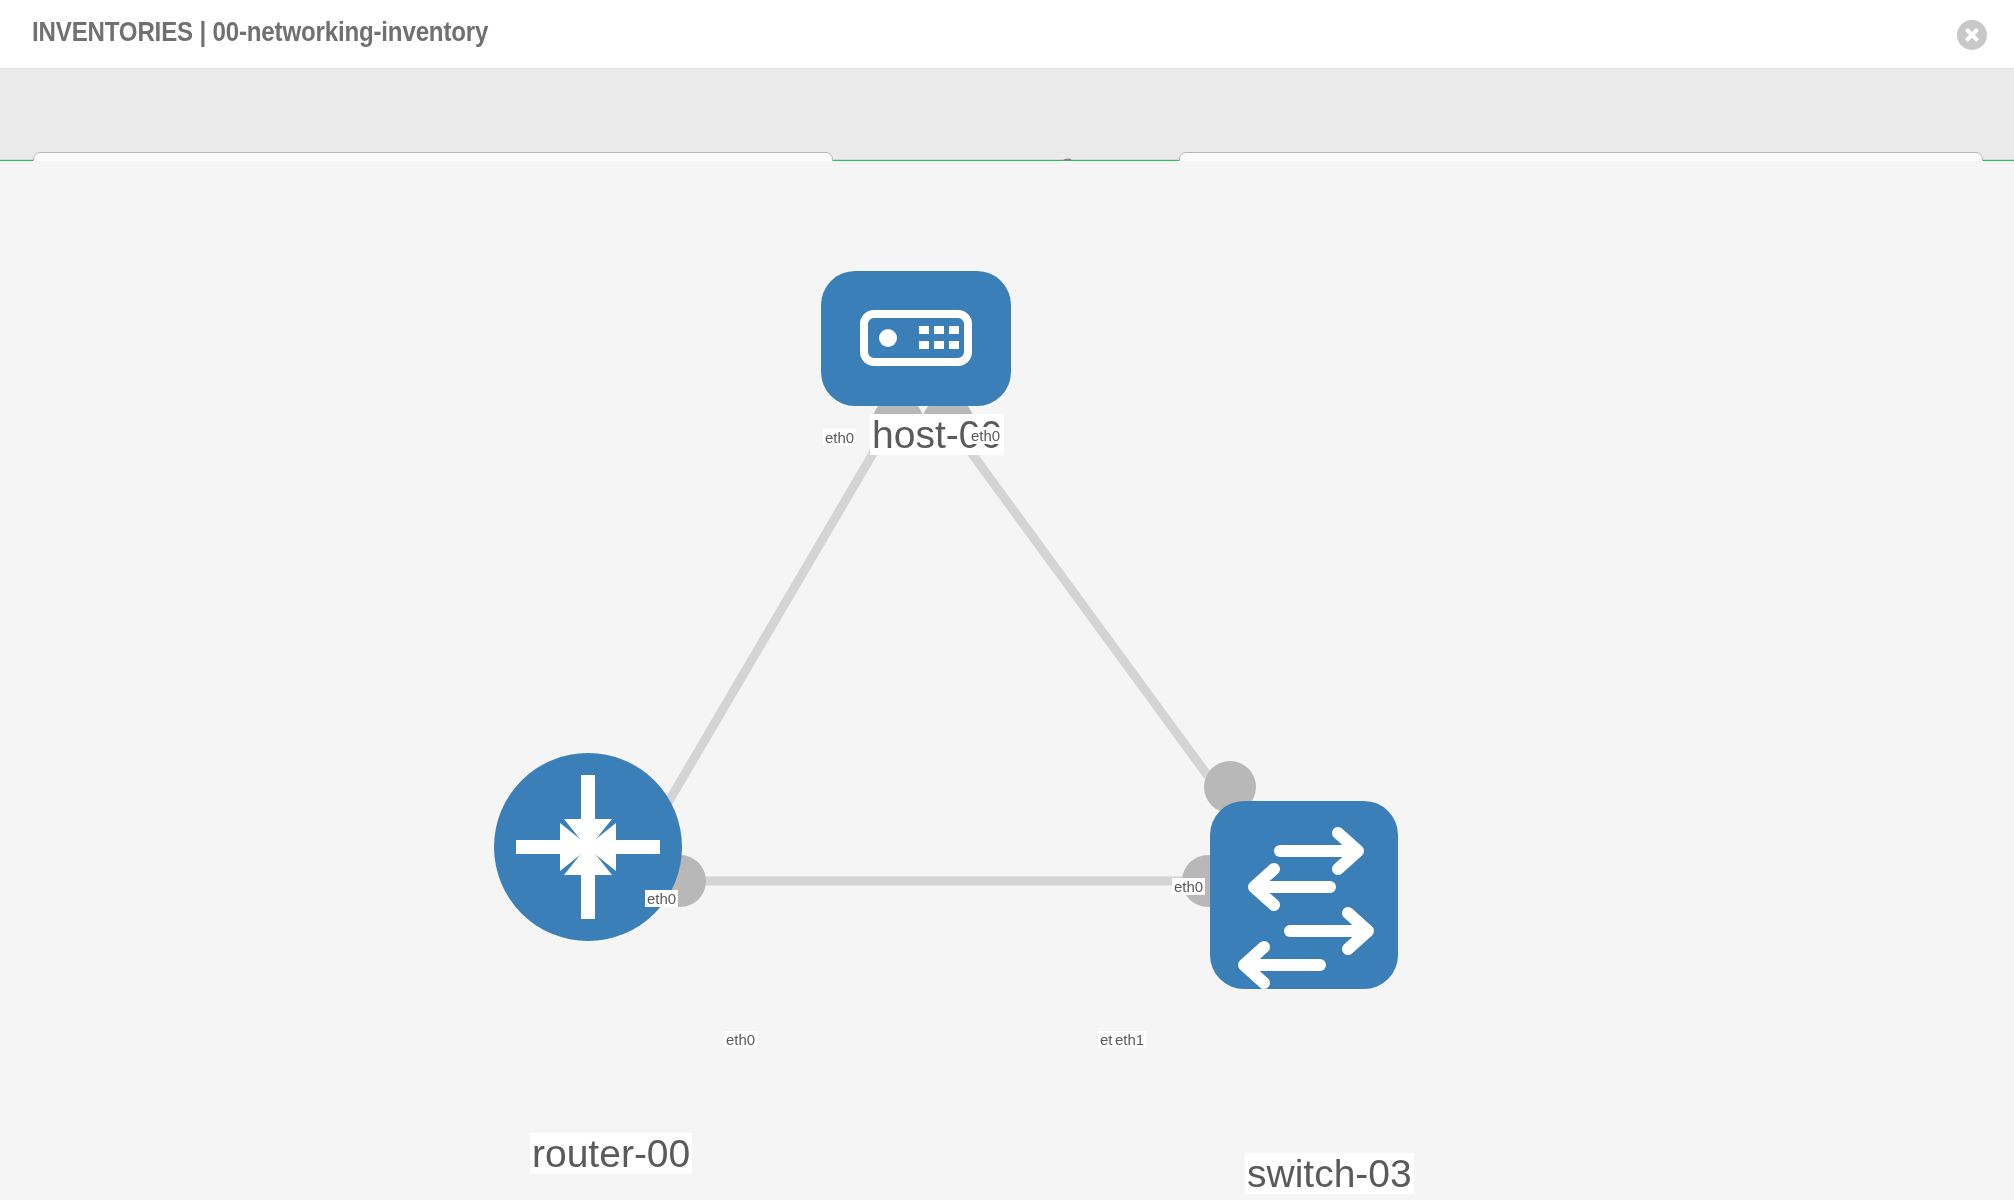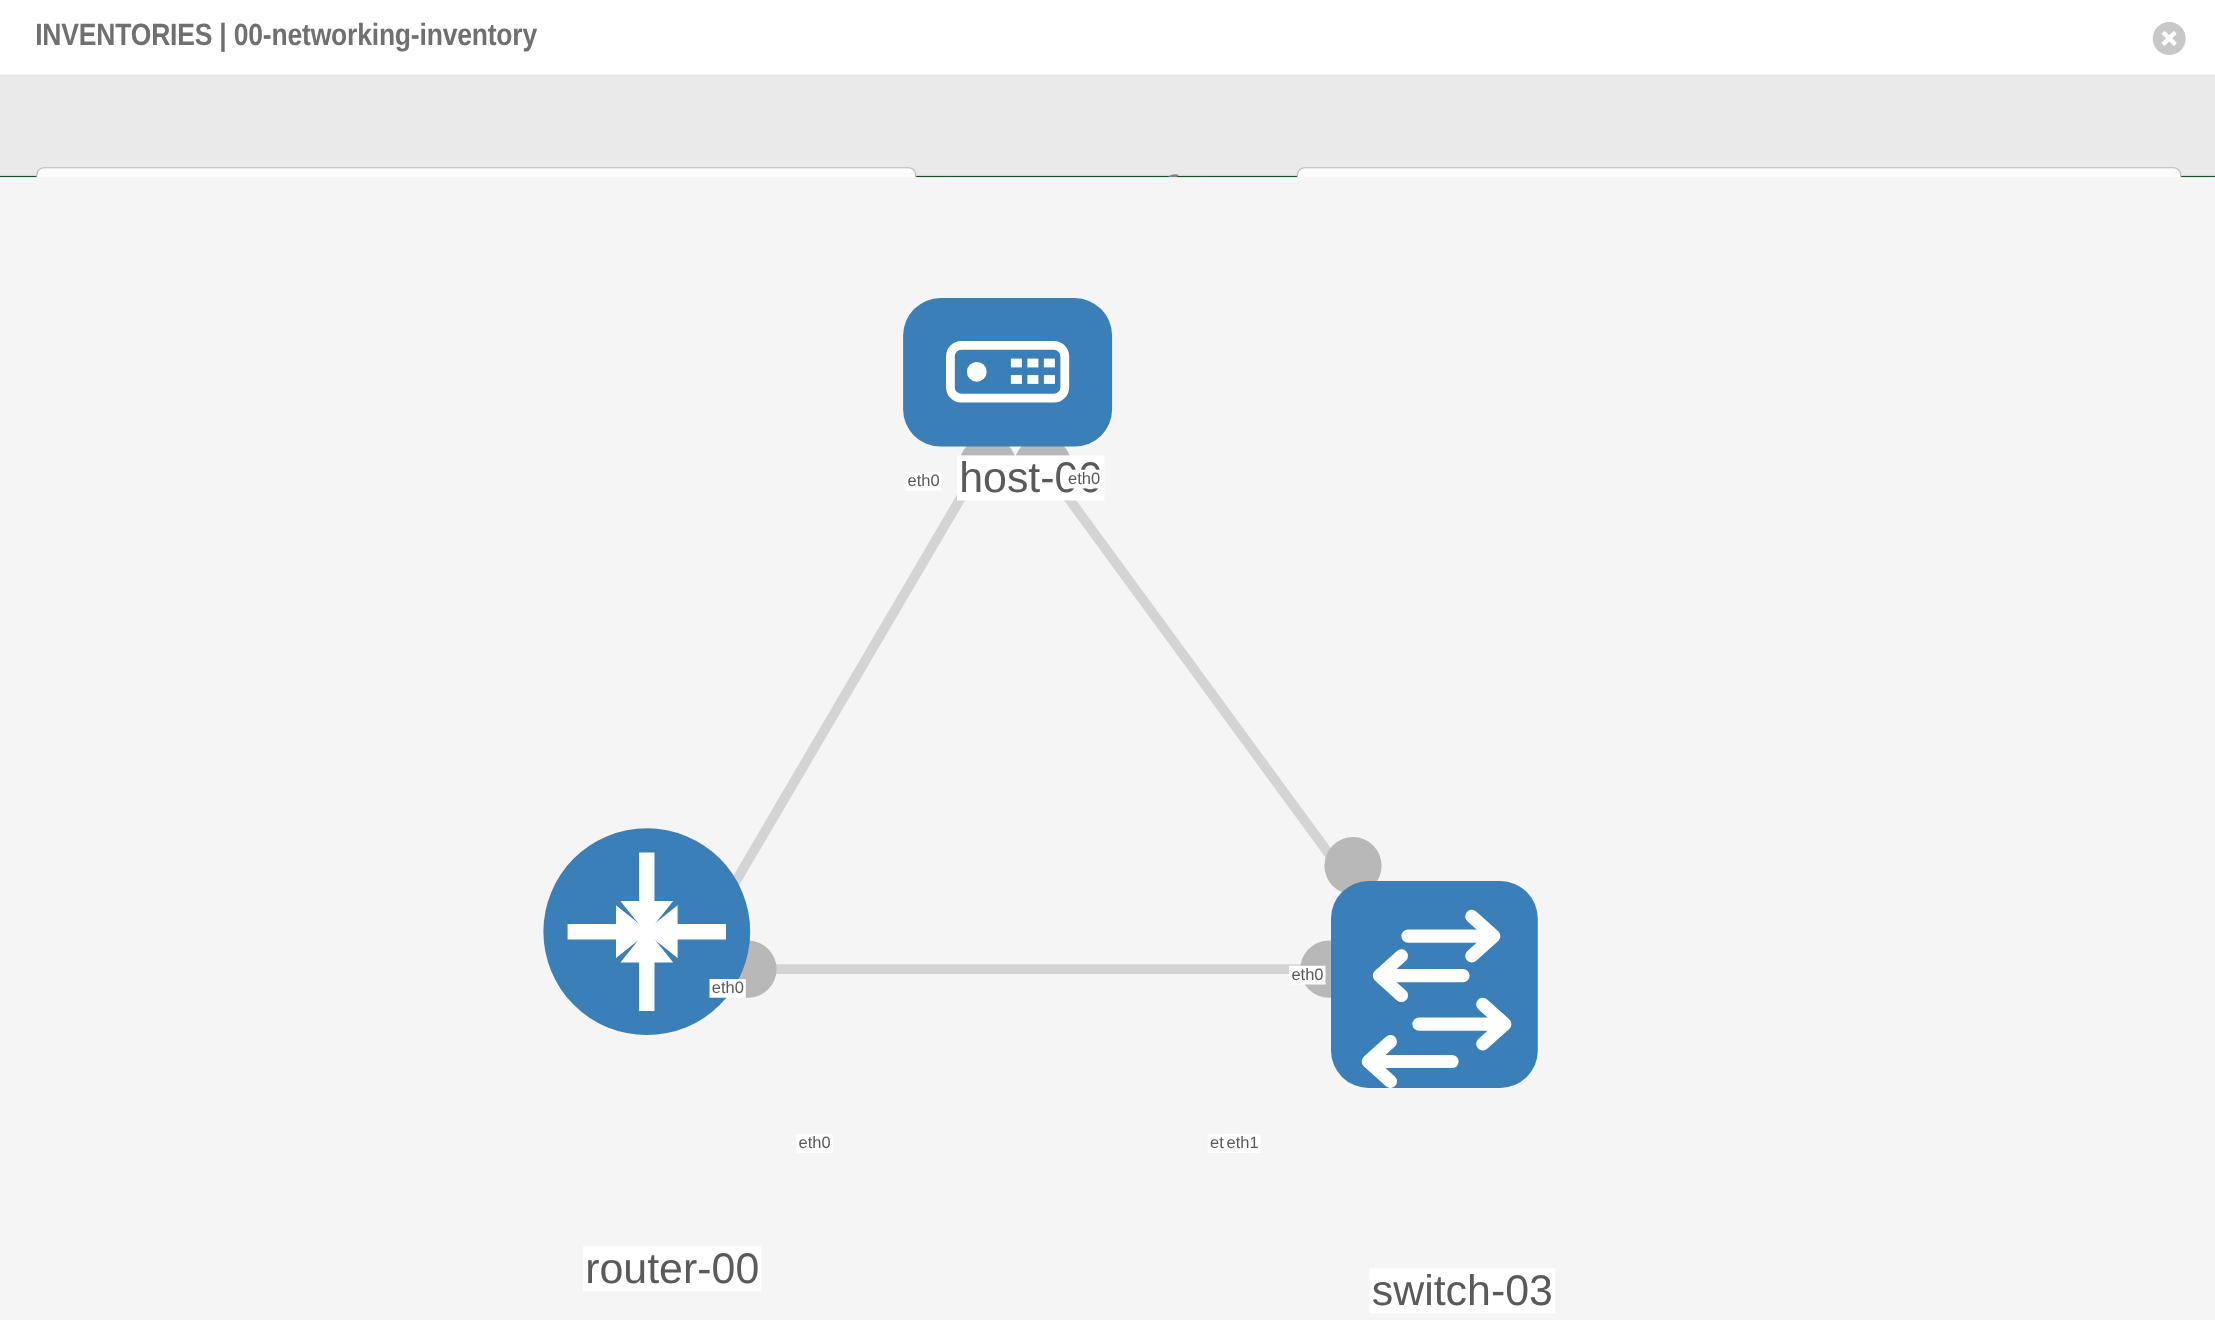--- a/index.html
+++ b/index.html
@@ -4,21 +4,21 @@
 <style>
   * { box-sizing: border-box; }
   html, body {
     margin: 0; padding: 0;
     width: 2014px; height: 1200px;
     background: #f5f5f5;
     font-family: "Liberation Sans", sans-serif;
     overflow: hidden;
   }
 
-  #app { position: relative; width: 2014px; height: 868px; background: #14532d; }
+  #app { position: relative; width: 2014px; height: 868px; background: #22c55e; }
 
   
   .header {
     position: absolute; top: 0; left: 0;
     width: 2014px; height: 69px;
     background: #ffffff;
     border-bottom: 1px solid #e0e0e0;
   }
   .header-title {
     position: absolute; left: 32px; top: 16px;

